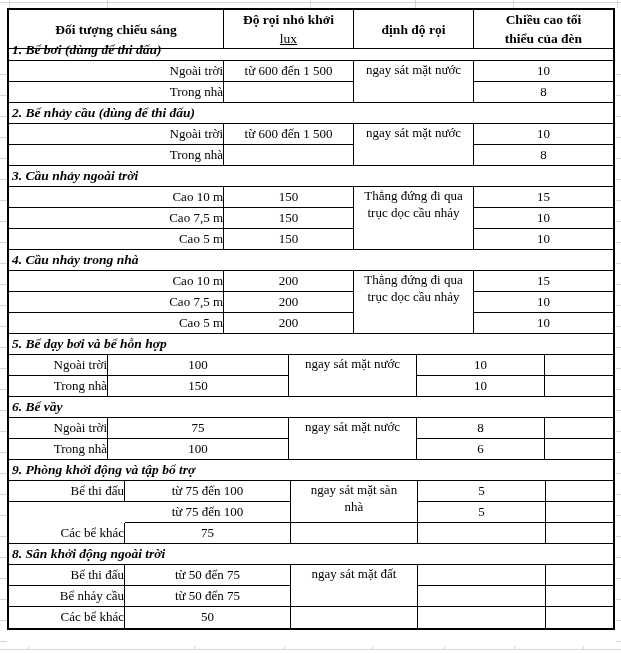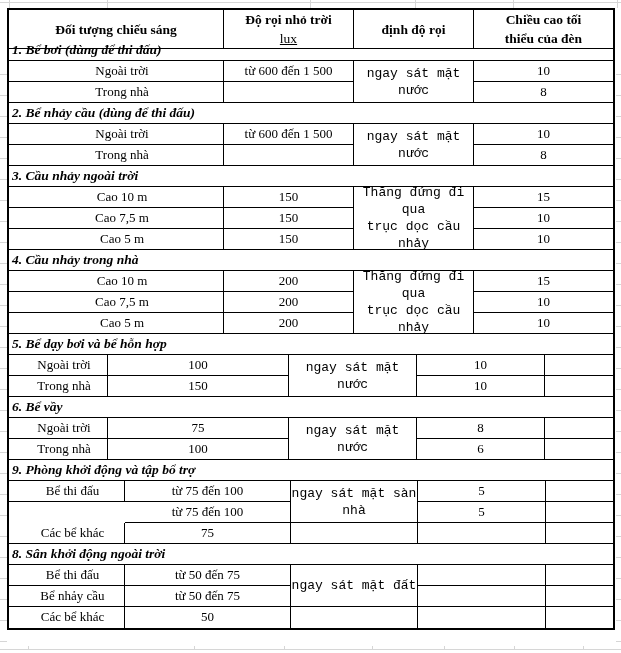--- a/index.html
+++ b/index.html
@@ -32,25 +32,25 @@
     white-space:nowrap; overflow:hidden;
   }
   .grid { display:grid; grid-auto-rows:21px; }
   .gA { grid-template-columns:215px 130px 120px 139px; }
   .gC { grid-template-columns:99px 181px 128px 128px 68px; }
   .gD { grid-template-columns:116px 166px 127px 128px 67px; }
   .cell {
     box-sizing:border-box; border-right:1px solid #000; border-bottom:1px solid #000;
     font-size:13px; line-height:20px; overflow:hidden; white-space:nowrap;
   }
-  .name { padding-left:12px; text-align:center; }
+  .name { padding-left:12px; text-align:right; }
   .val, .num { text-align:center; }
   .plane {
-    display:flex; flex-direction:column; align-items:center; justify-content:center;
-    text-align:center; line-height:17px; white-space:normal;font-family:Liberation Mono, monospace;
+    display:flex; flex-direction:column; align-items:center; 
+    text-align:center; line-height:17px; white-space:normal;
   }
   .plane span { display:block; }
   .lc { border-right:none;text-align:center; }
   .lr { border-bottom:none; }
 </style>
 </head>
 <body>
 
 <div>
   <div class="gl" style="left:0;top:2px;width:621px;height:1px;"></div>
@@ -70,21 +70,21 @@
   <div class="gl" style="left:444px;top:646px;width:1px;height:4px;"></div>
   <div class="gl" style="left:514px;top:646px;width:1px;height:4px;"></div>
   <div class="gl" style="left:583px;top:646px;width:1px;height:4px;"></div>
 </div>
 
 <div class="tbl">
 
   <div class="hdr">
     <div class="hcell">Đối tượng chiếu sáng</div>
     <div class="hcell">
-      <span>Độ rọi nhỏ trời</span>
+      <span>Độ rọi nhỏ khởi</span>
       <span class="lux">lux</span>
     </div>
     <div class="hcell">
       <span>định độ rọi</span>
     </div>
     <div class="hcell lc">
       <span>Chiều cao tối</span>
       <span>thiểu của đèn</span>
     </div>
   </div>

